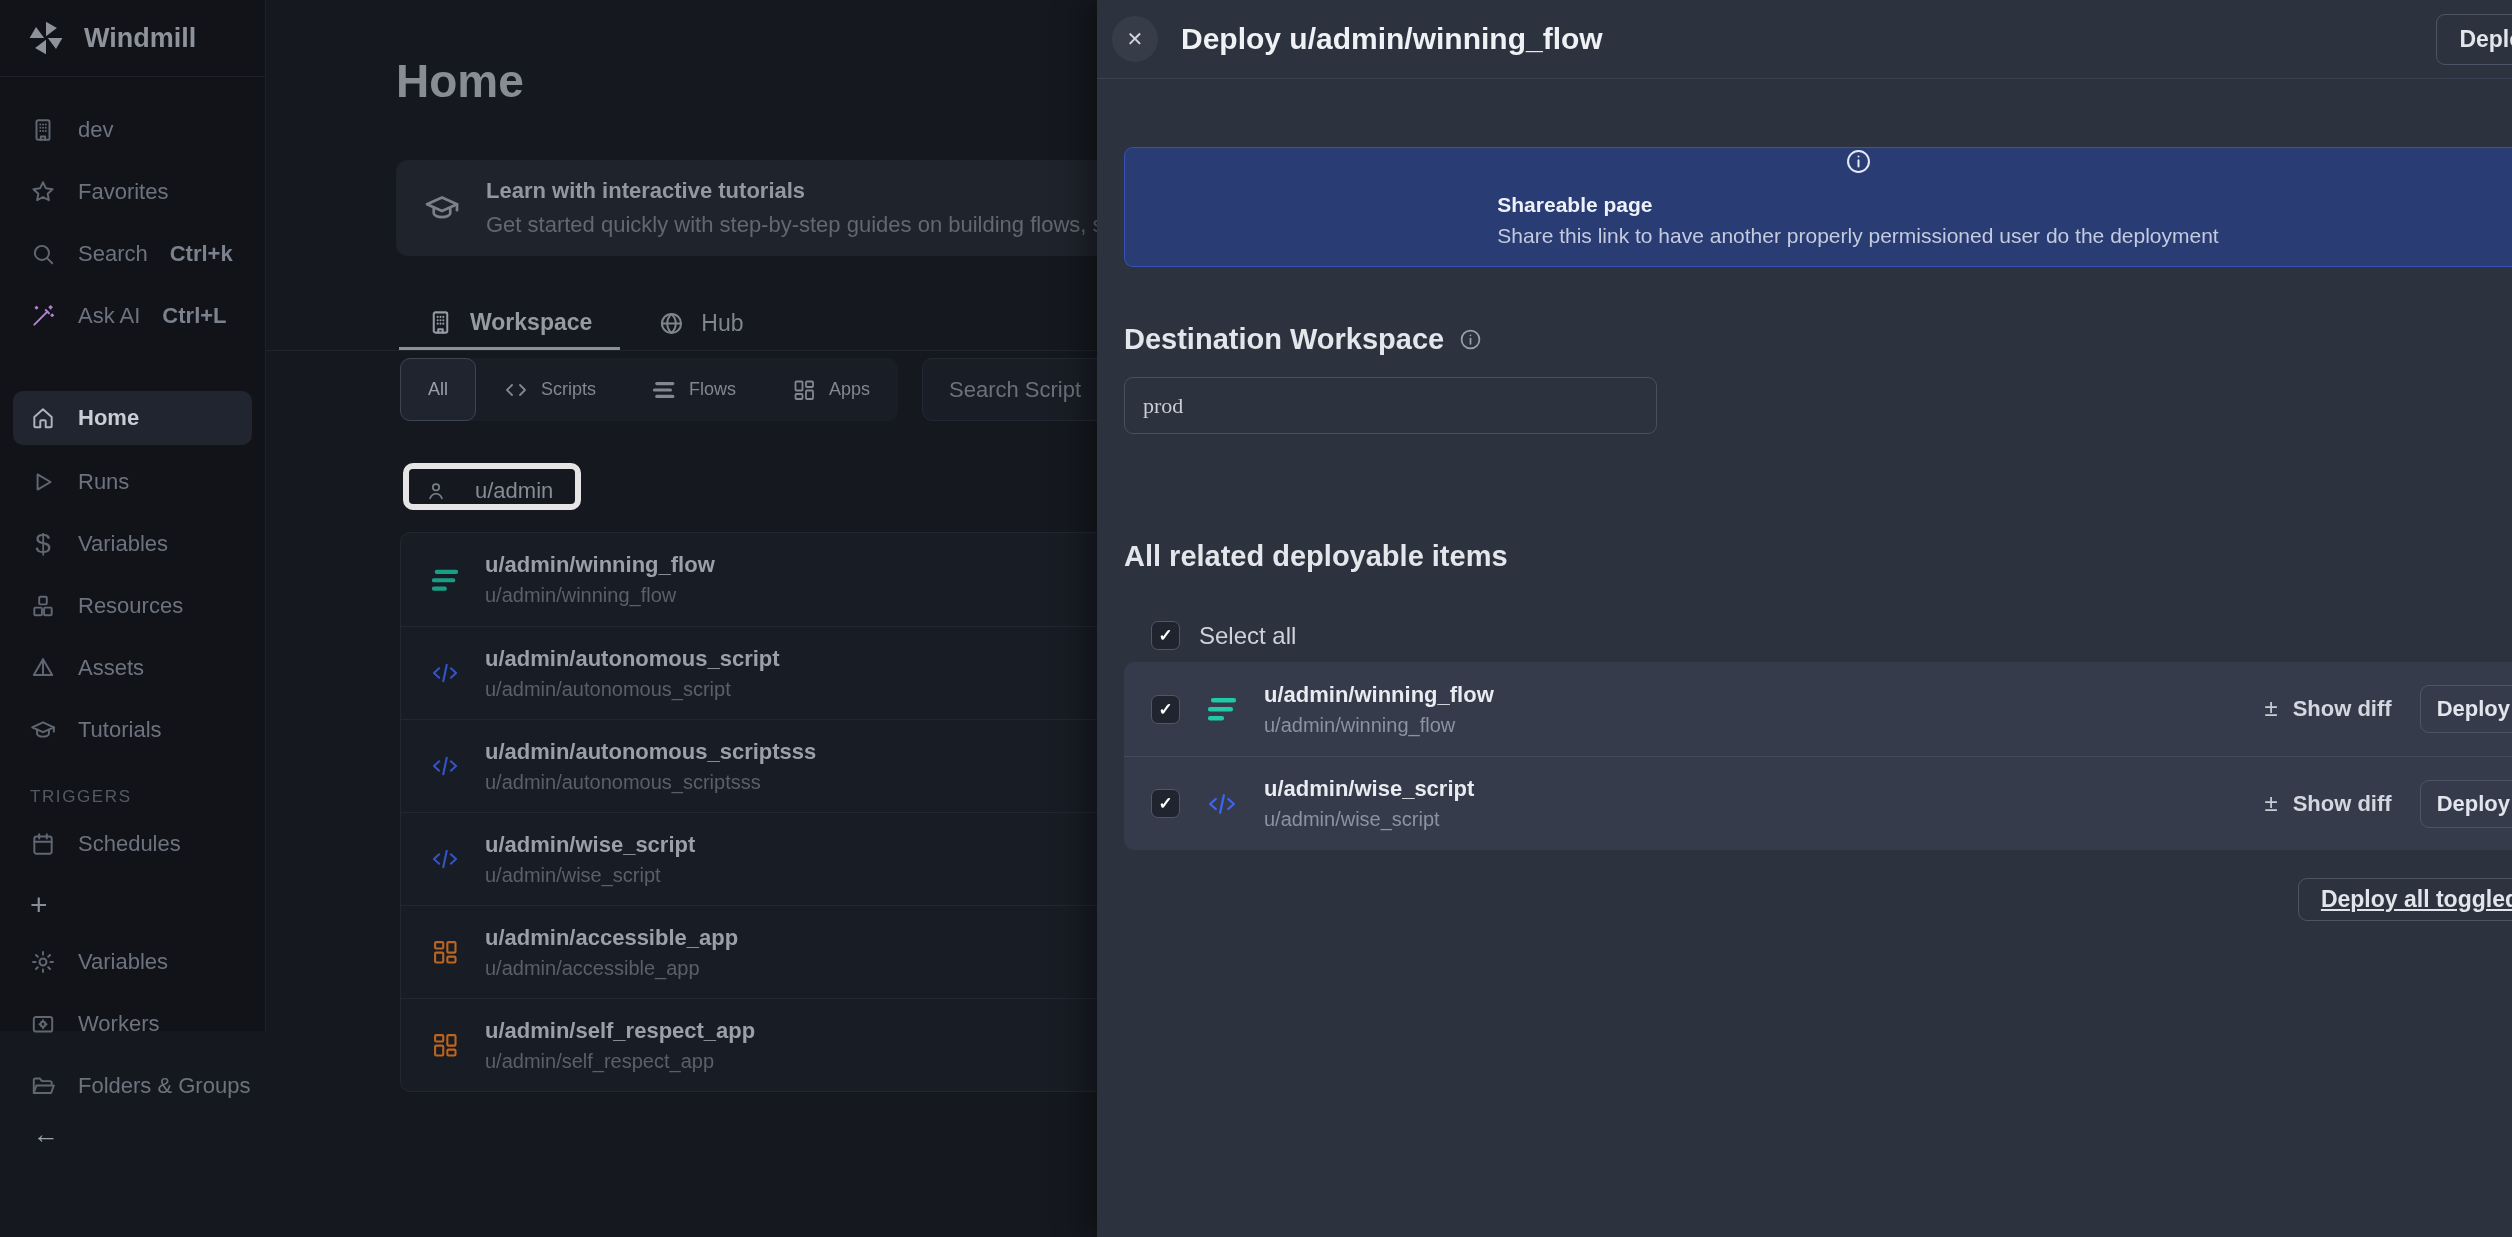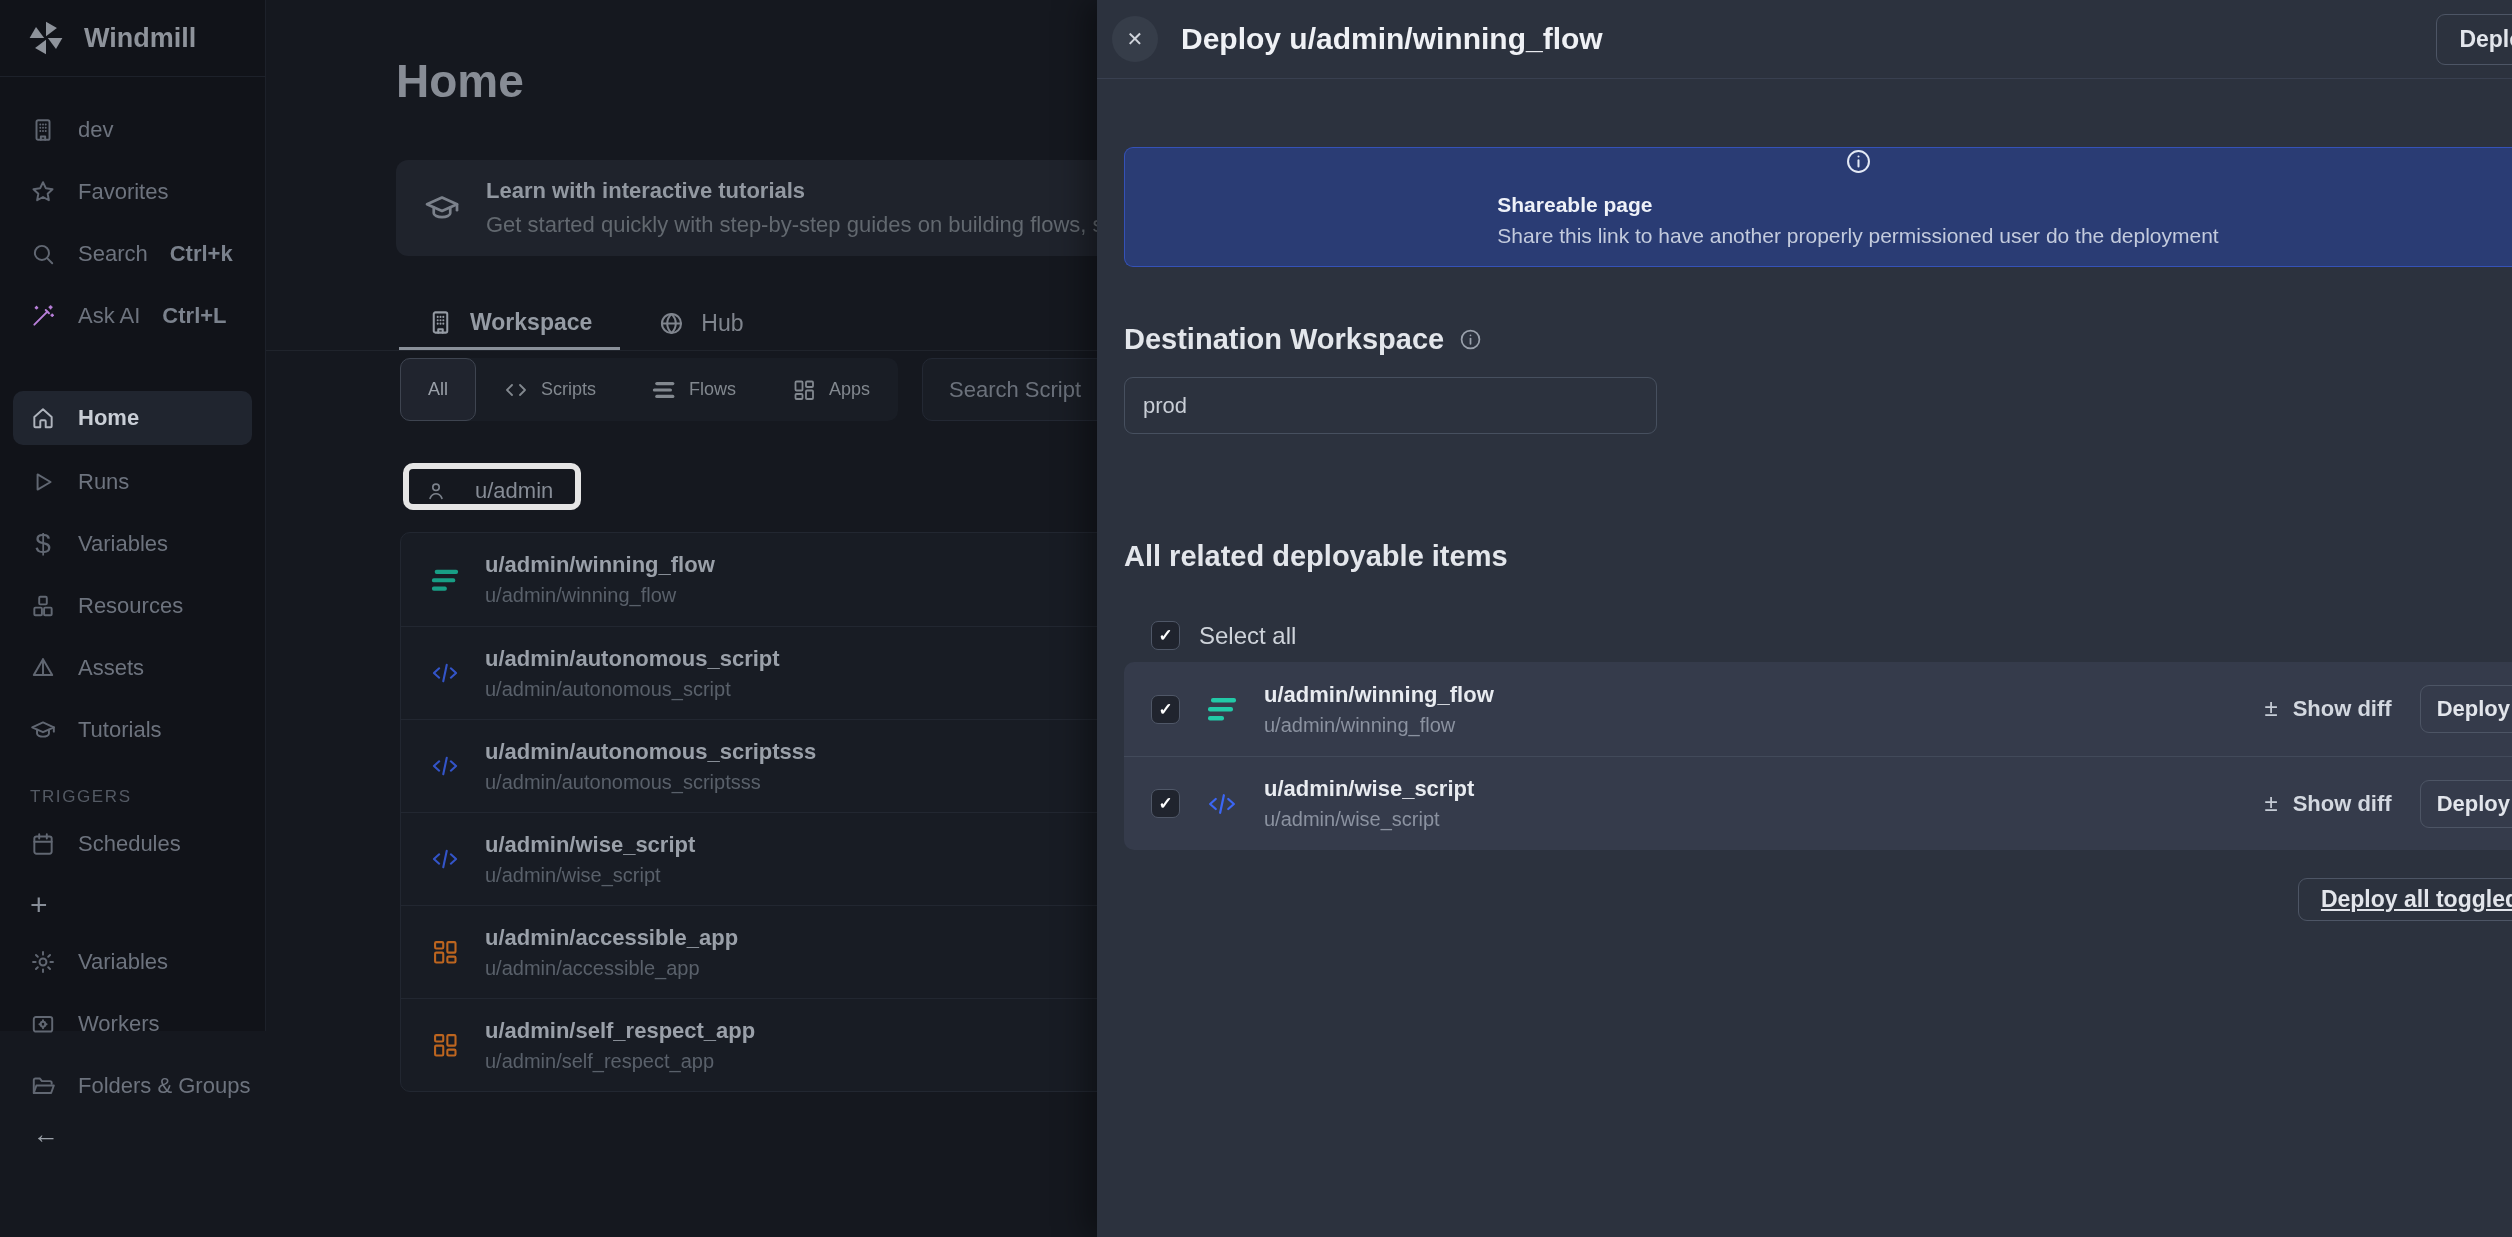--- a/index.html
+++ b/index.html
@@ -70,21 +70,21 @@
   .deploy-all-btn { position:absolute; right:-45px; top:14px; }
   .d-body { padding-left:27px; }
   .info-banner { margin-top:68px; height:120px; background:var(--banner_bg,#2a3c74); border:1px solid var(--banner_border,#3552b8); border-right:none; border-radius:9px 0 0 9px; display:flex; align-items:center; gap:18px; padding-left:42px;flex-direction:column; }
   .ib-icon { width:27px; height:27px; color:#e3e9f5; }
   .ib-title { font-size:21px; font-weight:700; color:#eef1f8; margin-bottom:7px; }
   .ib-body { font-size:21px; color:#c3cbdd; }
   .h2row { margin-top:56px; display:flex; align-items:center; gap:15px; }
   .h2row.second { margin-top:106px; }
   .h2 { font-size:29px; font-weight:700; color:#e3e6eb; }
   .h2-info { width:23px; height:23px; color:#99a0ab; }
-  .ws-input { margin-top:21px; display:block; width:533px; height:57px; background:transparent; border:1px solid #47505f; border-radius:9px; color:#c9ced6; font-size:22px; padding:0 18px; font-family:Liberation Sans, sans-serif; outline:none; }
+  .ws-input { margin-top:21px; display:block; width:533px; height:57px; background:transparent; border:1px solid #47505f; border-radius:9px; color:#c9ced6; font-size:22px; padding:0 18px; font-family:Liberation Serif, serif; outline:none; }
   .select-row { margin-top:48px; display:flex; align-items:center; gap:19px; padding-left:27px; }
   .cbx { width:29px; height:29px; border-radius:7px; background:#20242e; border:1px solid #4f5767; display:flex; align-items:center; justify-content:center; cursor:pointer; flex:none; }
   .cbx::after { content:"✓"; color:#fff; font-size:17px; font-weight:700; }
   .sel-label { font-size:24px; color:#ced3da; }
   .deploy-card { margin-top:12px; background:#353b4b; border-radius:10px; }
   .drow { height:94px; display:flex; align-items:center; padding:0 22px 0 27px; }
   .drow + .drow { border-top:1px solid #424a5a; }
   .drow .cbx { margin-right:27px; }
   .drow-icon { width:30px; height:30px; margin-right:27px; flex:none; }
   .drow-text { flex:1; min-width:0; }

